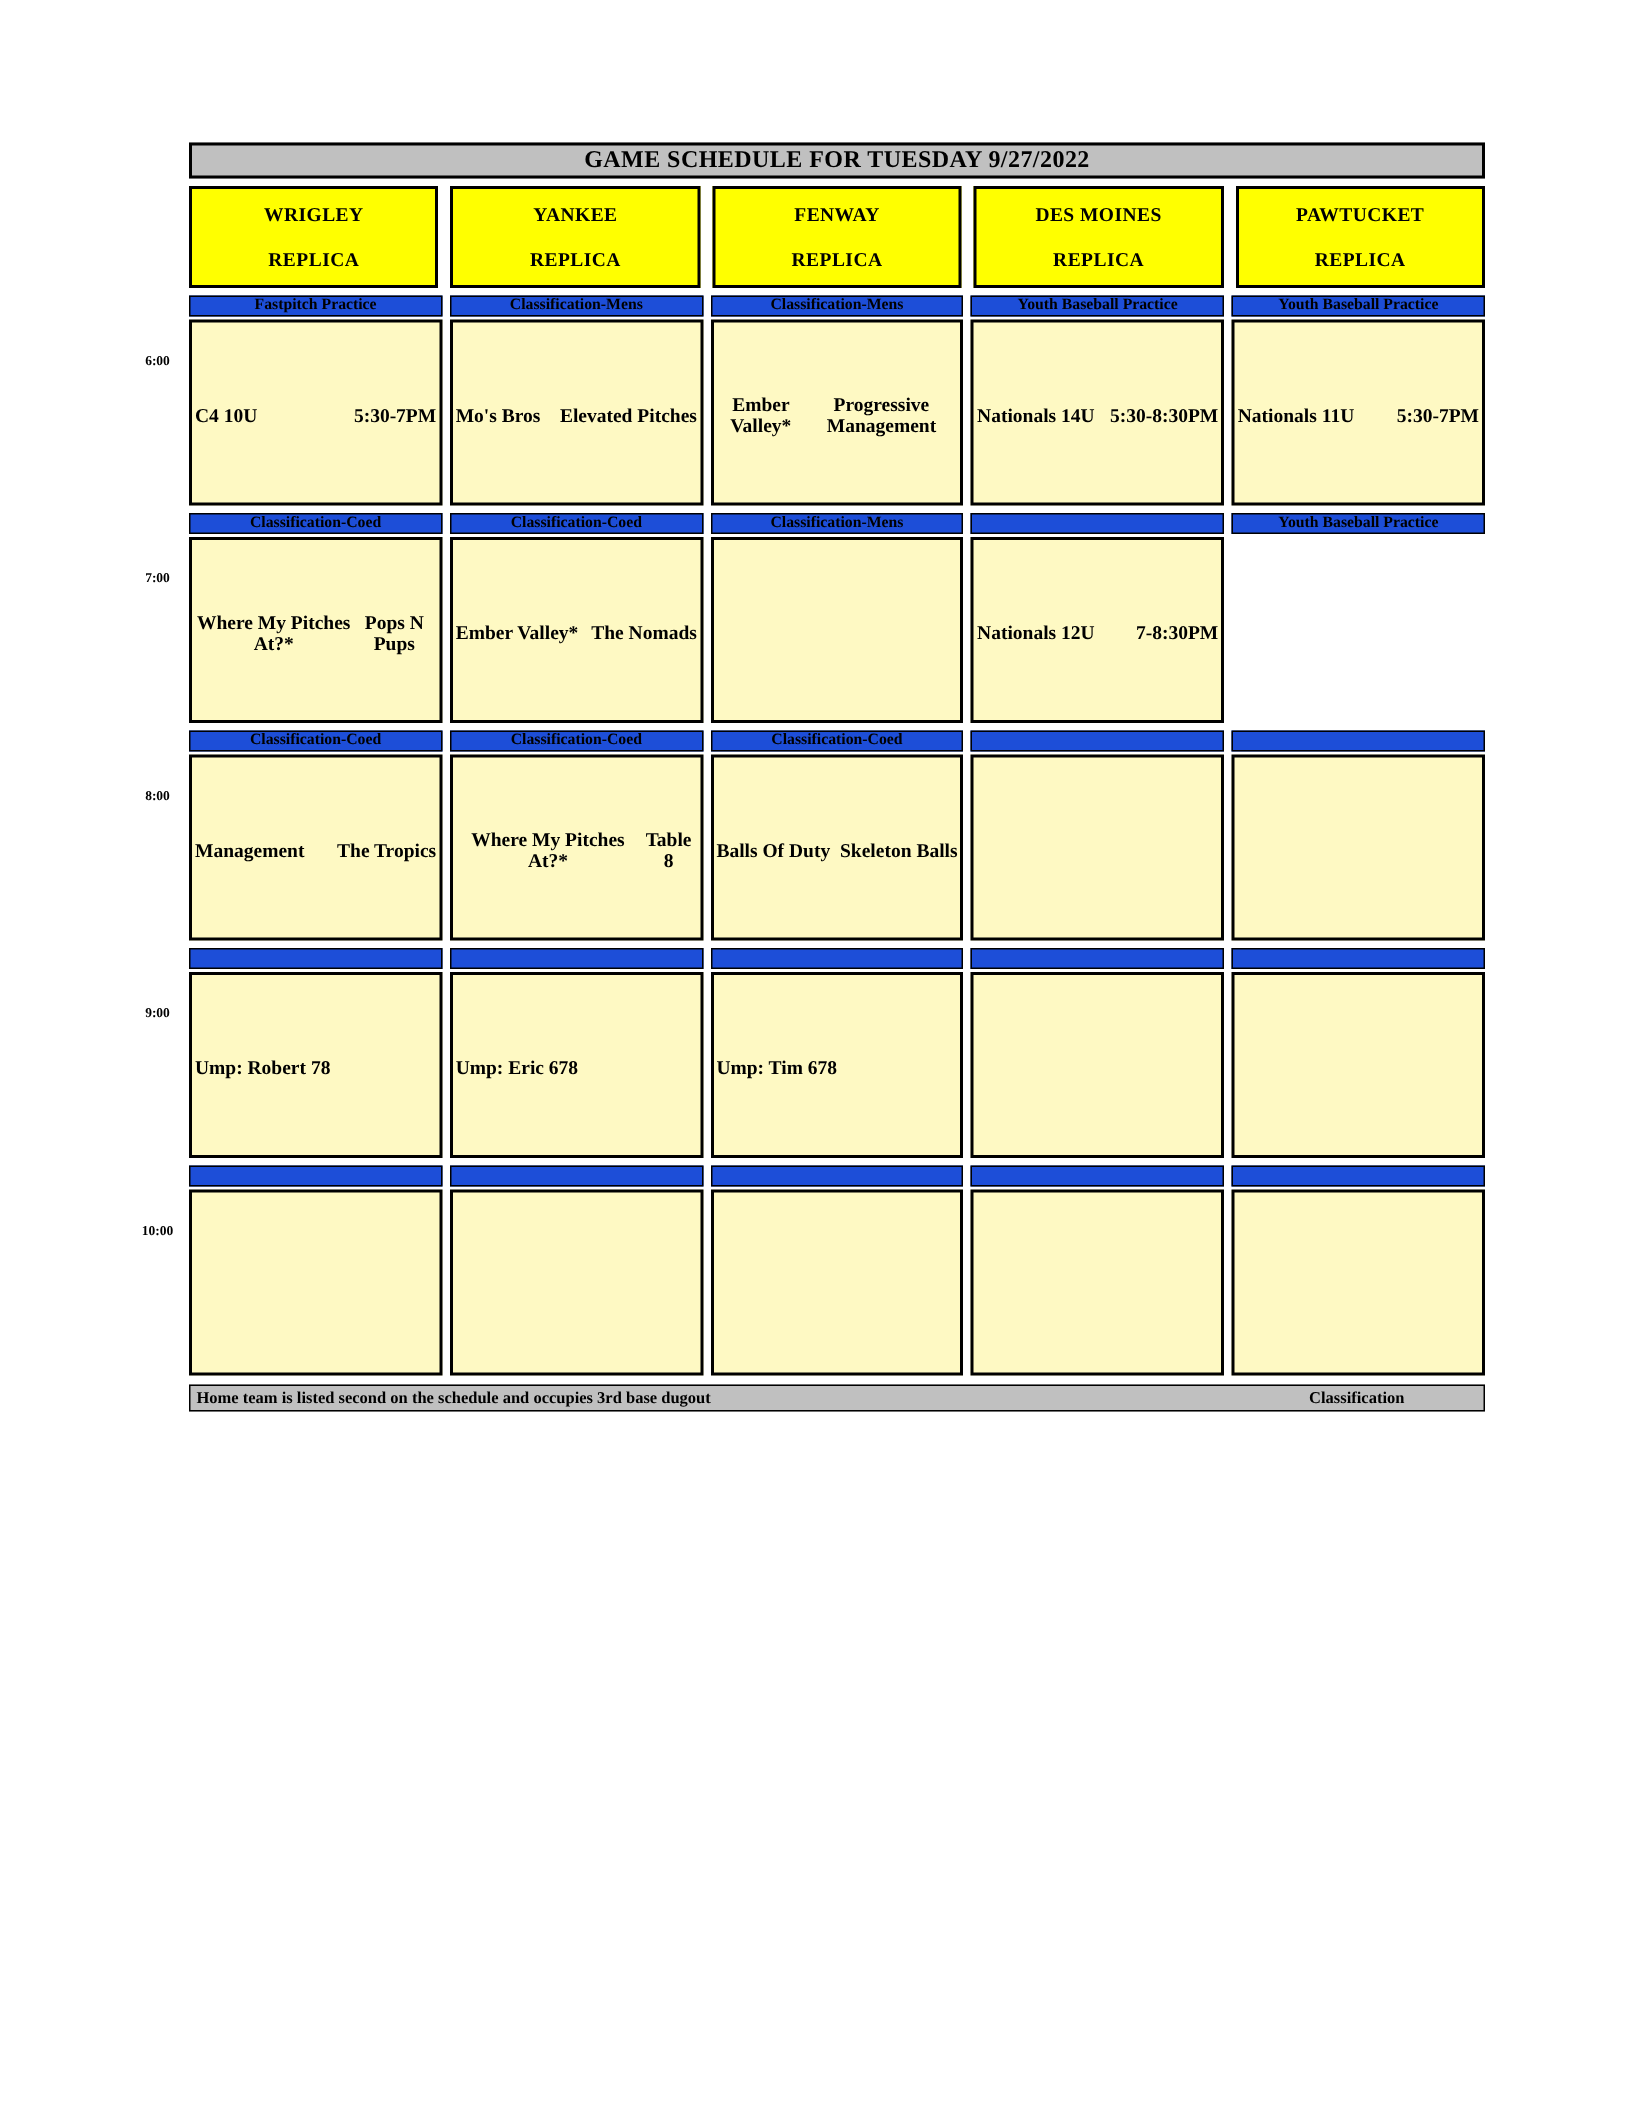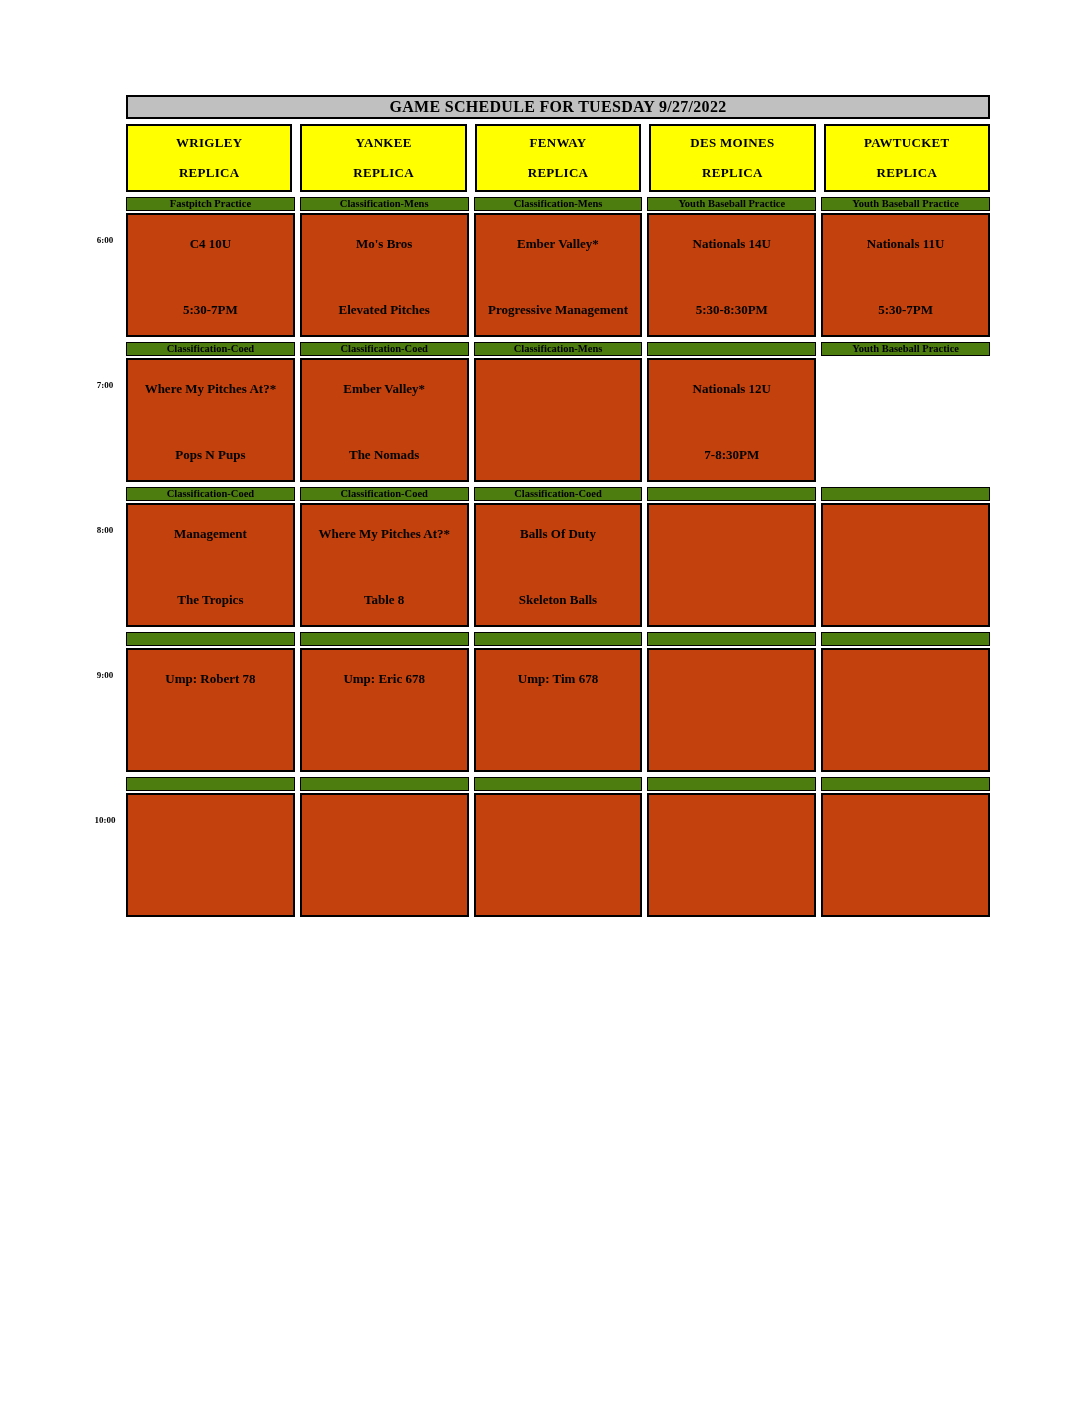--- a/index.html
+++ b/index.html
@@ -55,35 +55,35 @@
   }
   .time-label {
     position: absolute;
     left: -36px;
     top: 38px;
     width: 30px;
     text-align: center;
     font-size: 9px;
   }
   .class-bar {
-    background: #4d7c0f;
+    background: #1d4ed8;
     border: 1px solid #000;
     height: 14px;
     line-height: 12px;
     text-align: center;
     font-size: 10.5px;
     overflow: hidden;
     white-space: nowrap;
   }
   .cell {
-    background: #c2410c;
+    background: #fef9c3;
     border: 2px solid #000;
     height: 124px;
     display: flex;
-    flex-direction: column;
+    flex-direction: row;
     justify-content: space-between;
     align-items: center;
     padding: 22px 2px 18px 2px;
     text-align: center;
     font-size: 13px;
     line-height: 14px;
   }
   .footer {
     margin-top: 6px;
     background: #c0c0c0;
@@ -269,14 +269,18 @@
     <div class="cell">
       <span></span>
       <span></span>
     </div>
     <div class="cell">
       <span></span>
       <span></span>
     </div>
   </div>
 
+  <div class="footer">
+    <div class="footer-note">Home team is listed second on the schedule and occupies 3rd base dugout</div>
+    <div class="footer-class">Classification</div>
+  </div>
 
 </div>
 
 </body></html>

